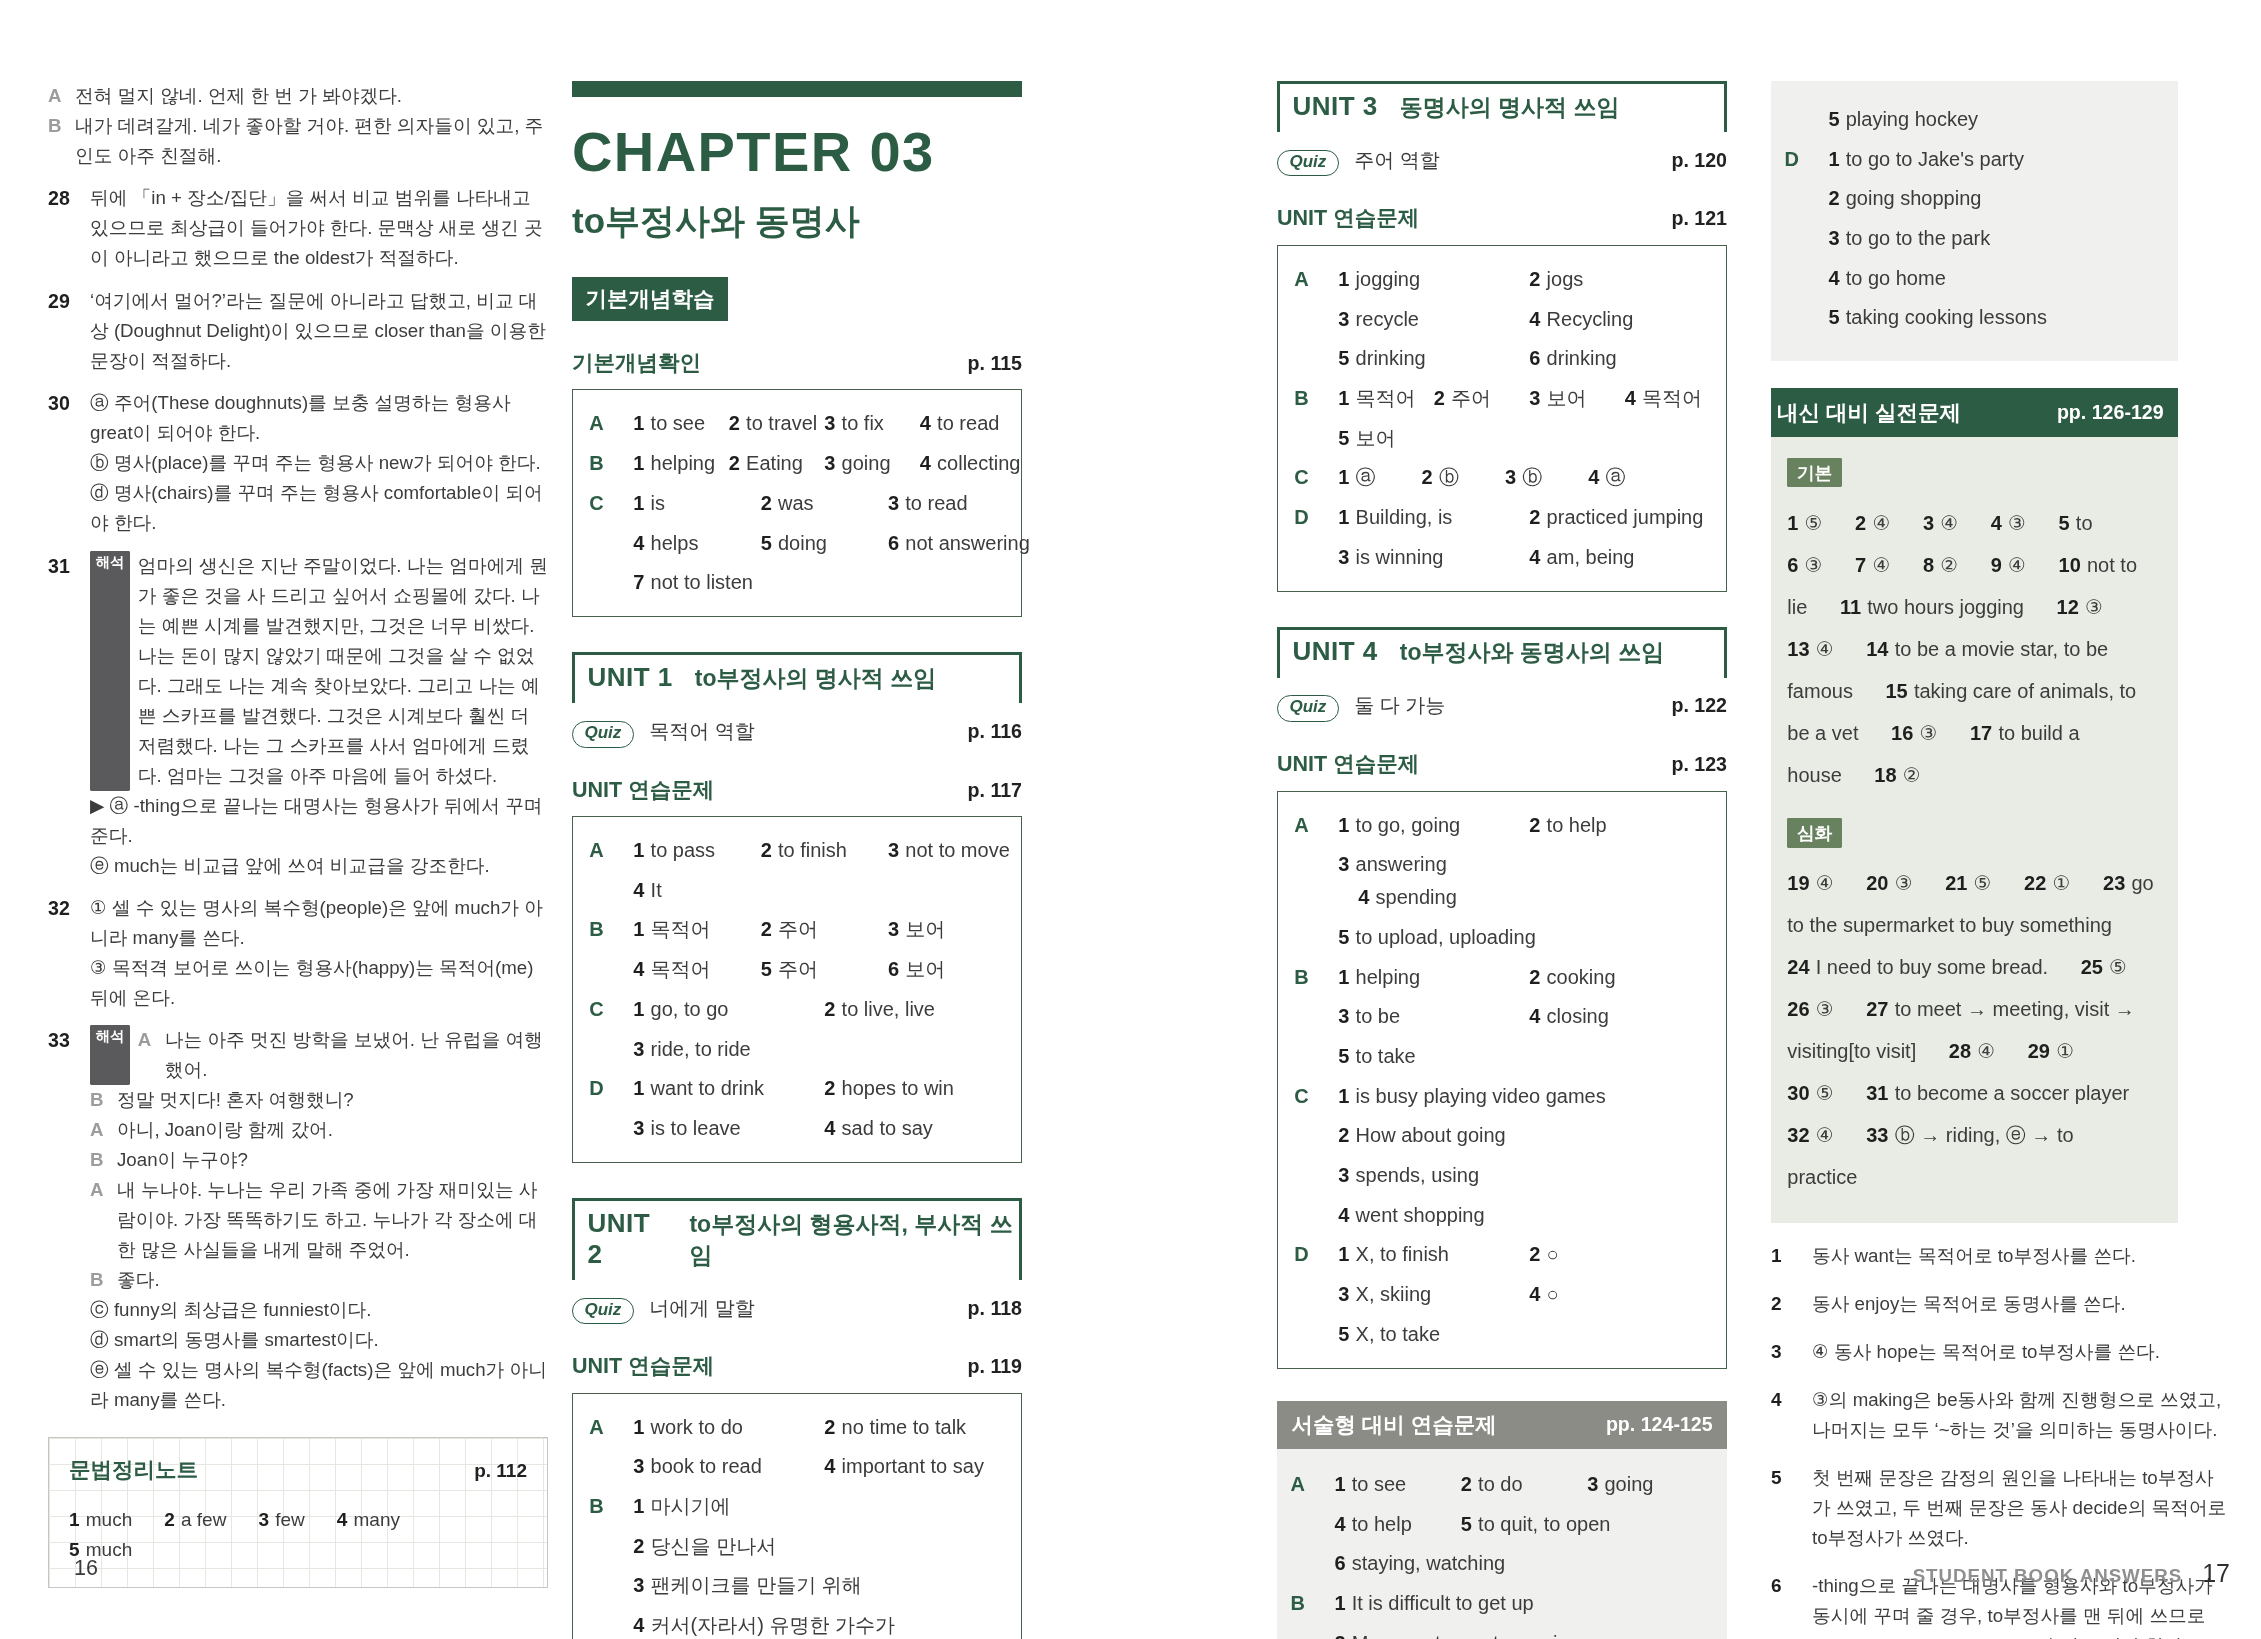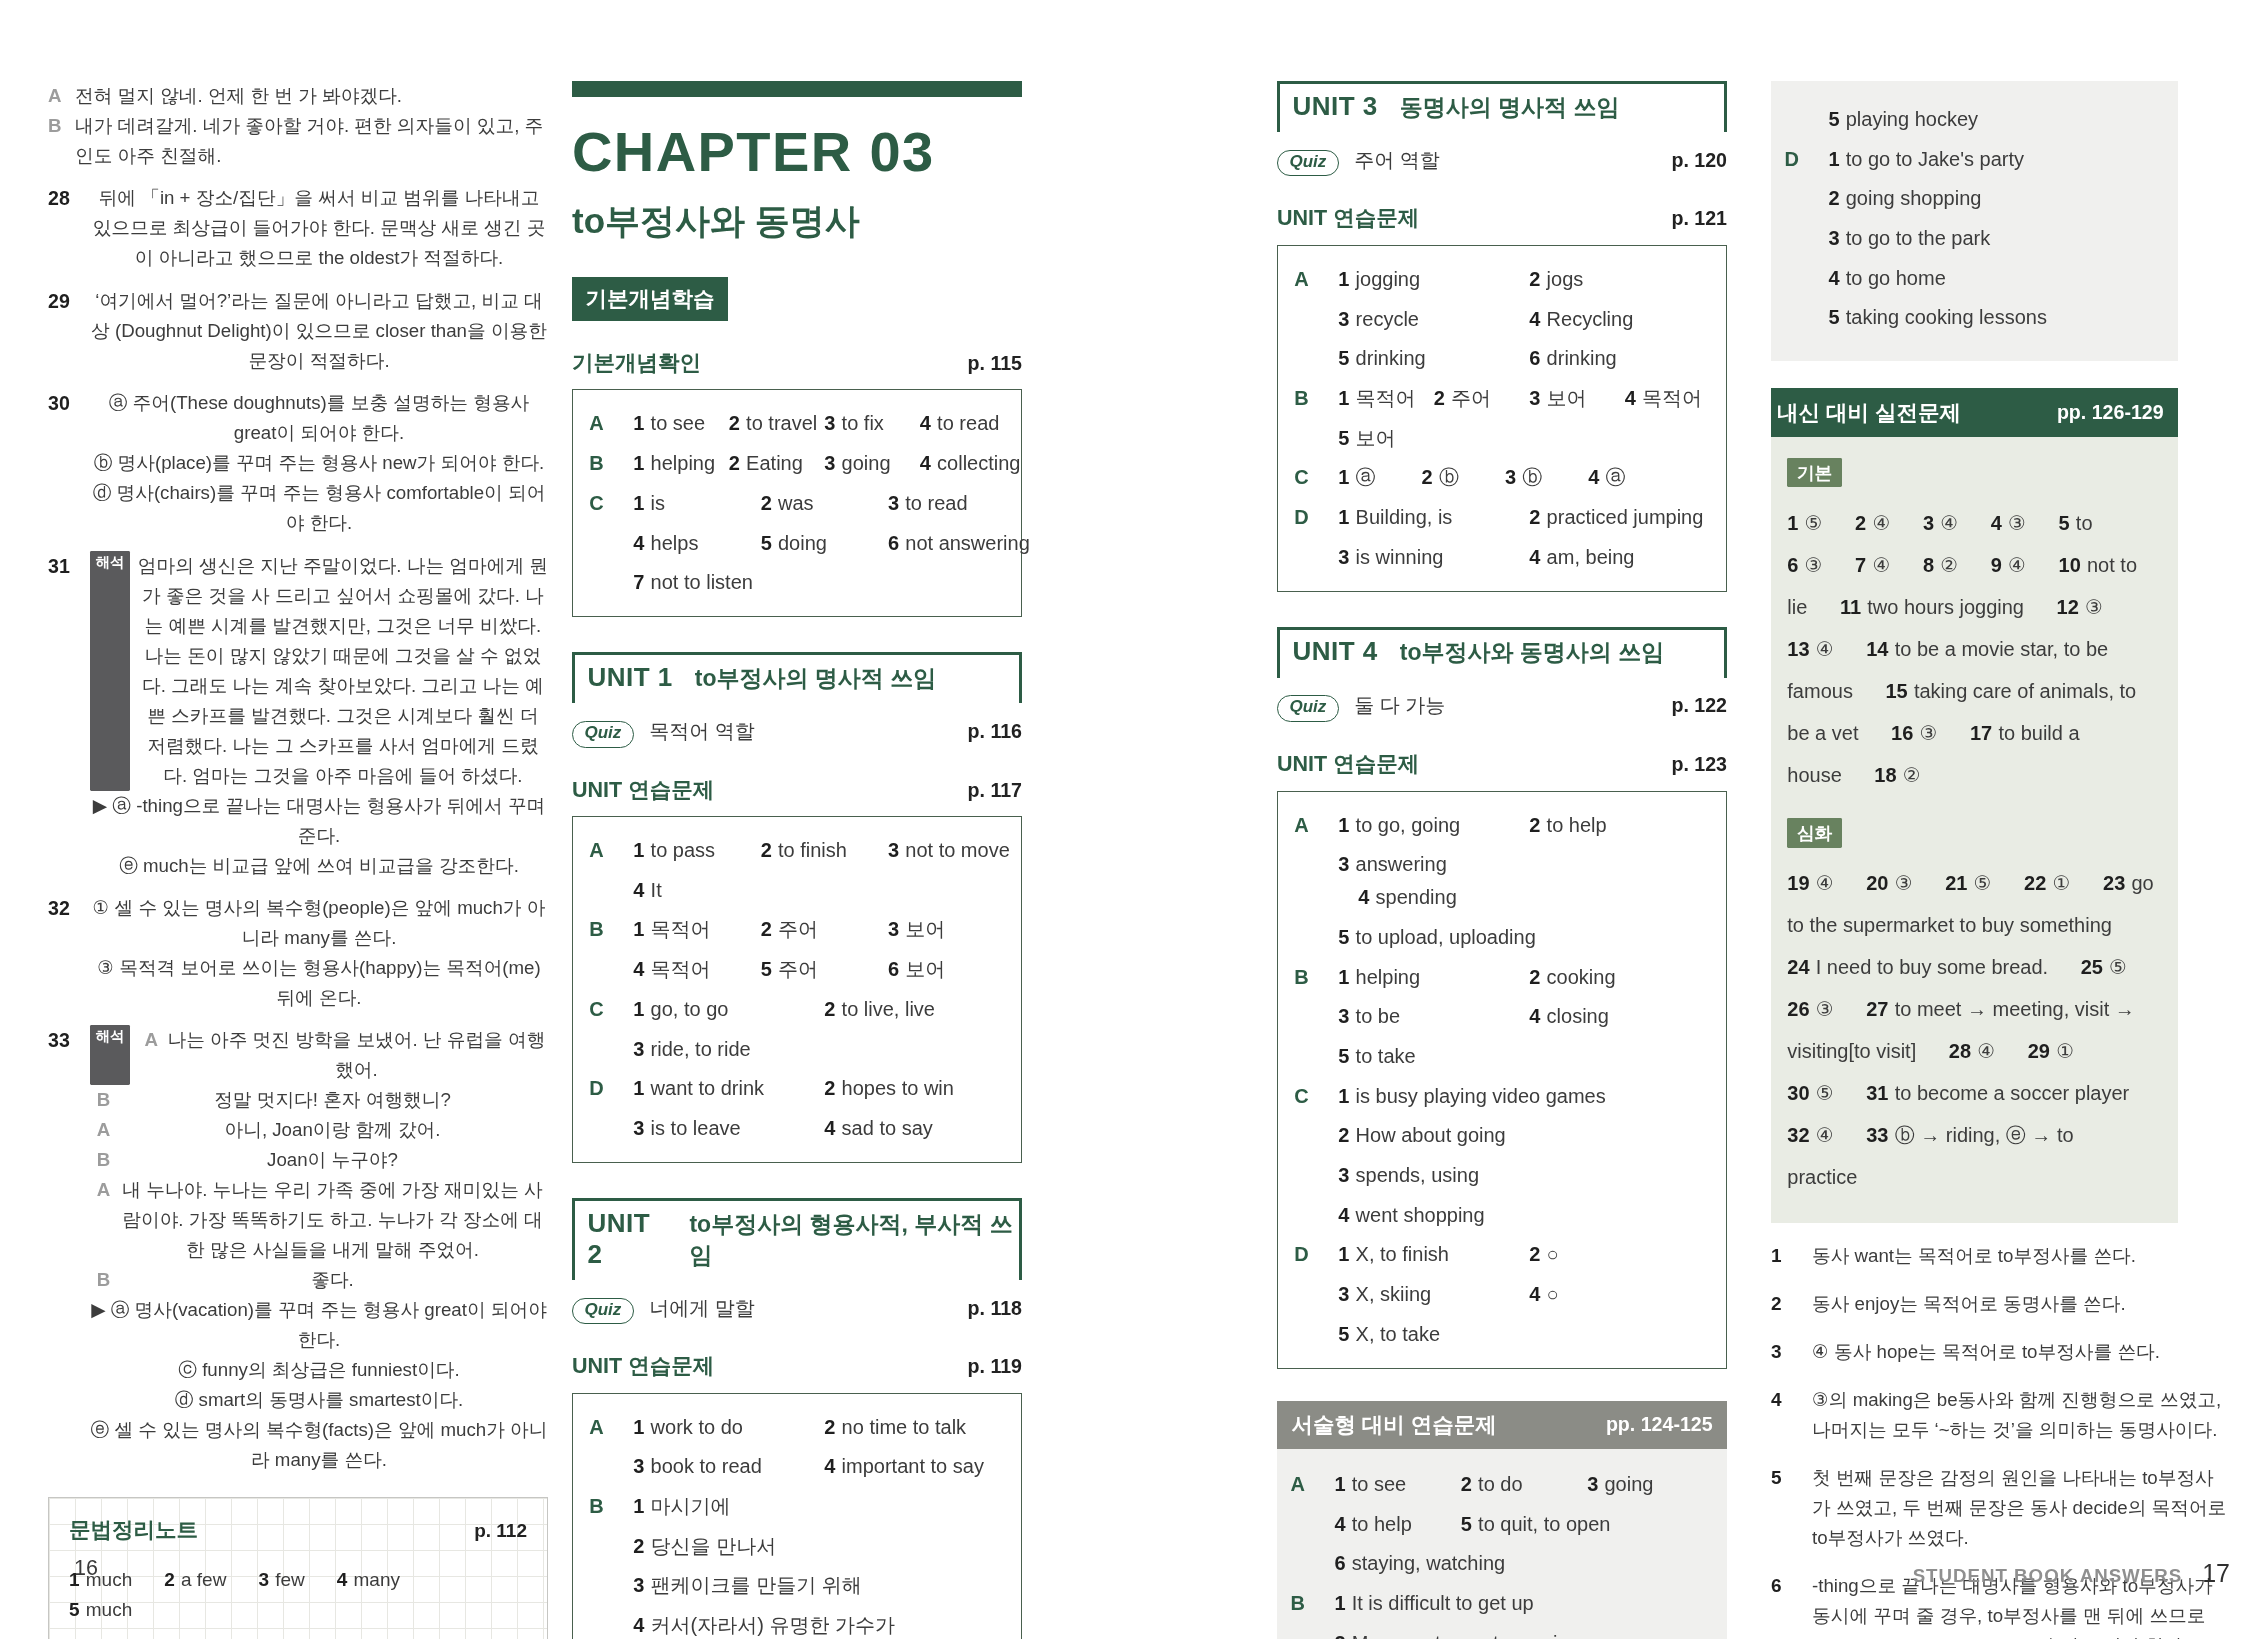--- a/index.html
+++ b/index.html
@@ -20,21 +20,21 @@
   #col2{left:572px;width:450px;}
   #col3{left:1277px;width:450px;}
   #col4{left:1771px;width:459px;}
 
   
   .d-line{display:flex;}
   .d-label{width:27px;flex:none;color:var(--label-gray);font-weight:bold;}
   .d-text{flex:1;}
   .c1-item{display:flex;margin-top:12.4px;}
   .c1-num{width:42px;flex:none;font-weight:bold;color:var(--ink-dark);font-size:19.6px;}
-  .c1-body{flex:1;text-align:center;}
+  .c1-body{flex:1;}
   .c1-line{display:flex;}
   .c1-line .ll{width:27px;flex:none;color:var(--label-gray);font-weight:bold;}
   .c1-line .lt{flex:1;}
   .hseok{display:inline-block;background:#5a5a5c;color:#fff;font-size:14.4px;line-height:21px;
          font-weight:bold;padding:1px 5.7px;border-radius:1.4px;margin-right:7.7px;vertical-align:2.9px;}
   .grammar-note{margin-top:22px;border:1.4px solid #c6c6c3;padding:17px 20px 22px;
       background-color:#fff;
       background-image:linear-gradient(#e7e7e2 1px,transparent 1px),linear-gradient(90deg,#e7e7e2 1px,transparent 1px);
       background-size:26px 26px;}
   .gn-head{display:flex;justify-content:space-between;align-items:baseline;}
@@ -200,23 +200,20 @@
             </div>
             <div class="c1-line">
               <span class="ll">A</span>
               <span class="lt">내 누나야. 누나는 우리 가족 중에 가장 재미있는 사람이야. 가장 똑똑하기도 하고. 누나가 각 장소에 대한 많은 사실들을 내게 말해 주었어.</span>
             </div>
             <div class="c1-line">
               <span class="ll">B</span>
               <span class="lt">좋다.</span>
             </div>
             <div class="c1-line">
-              <span class="lt">▶ ⓐ 명사(vacation)를 꾸며 주는 형용사 great이 되어야 한다.</span>
-            </div>
-            <div class="c1-line">
               <span class="lt">ⓒ funny의 최상급은 funniest이다.</span>
             </div>
             <div class="c1-line">
               <span class="lt">ⓓ smart의 동명사를 smartest이다.</span>
             </div>
             <div class="c1-line">
               <span class="lt">ⓔ 셀 수 있는 명사의 복수형(facts)은 앞에 much가 아니라 many를 쓴다.</span>
             </div>
           </div>
         </div>

